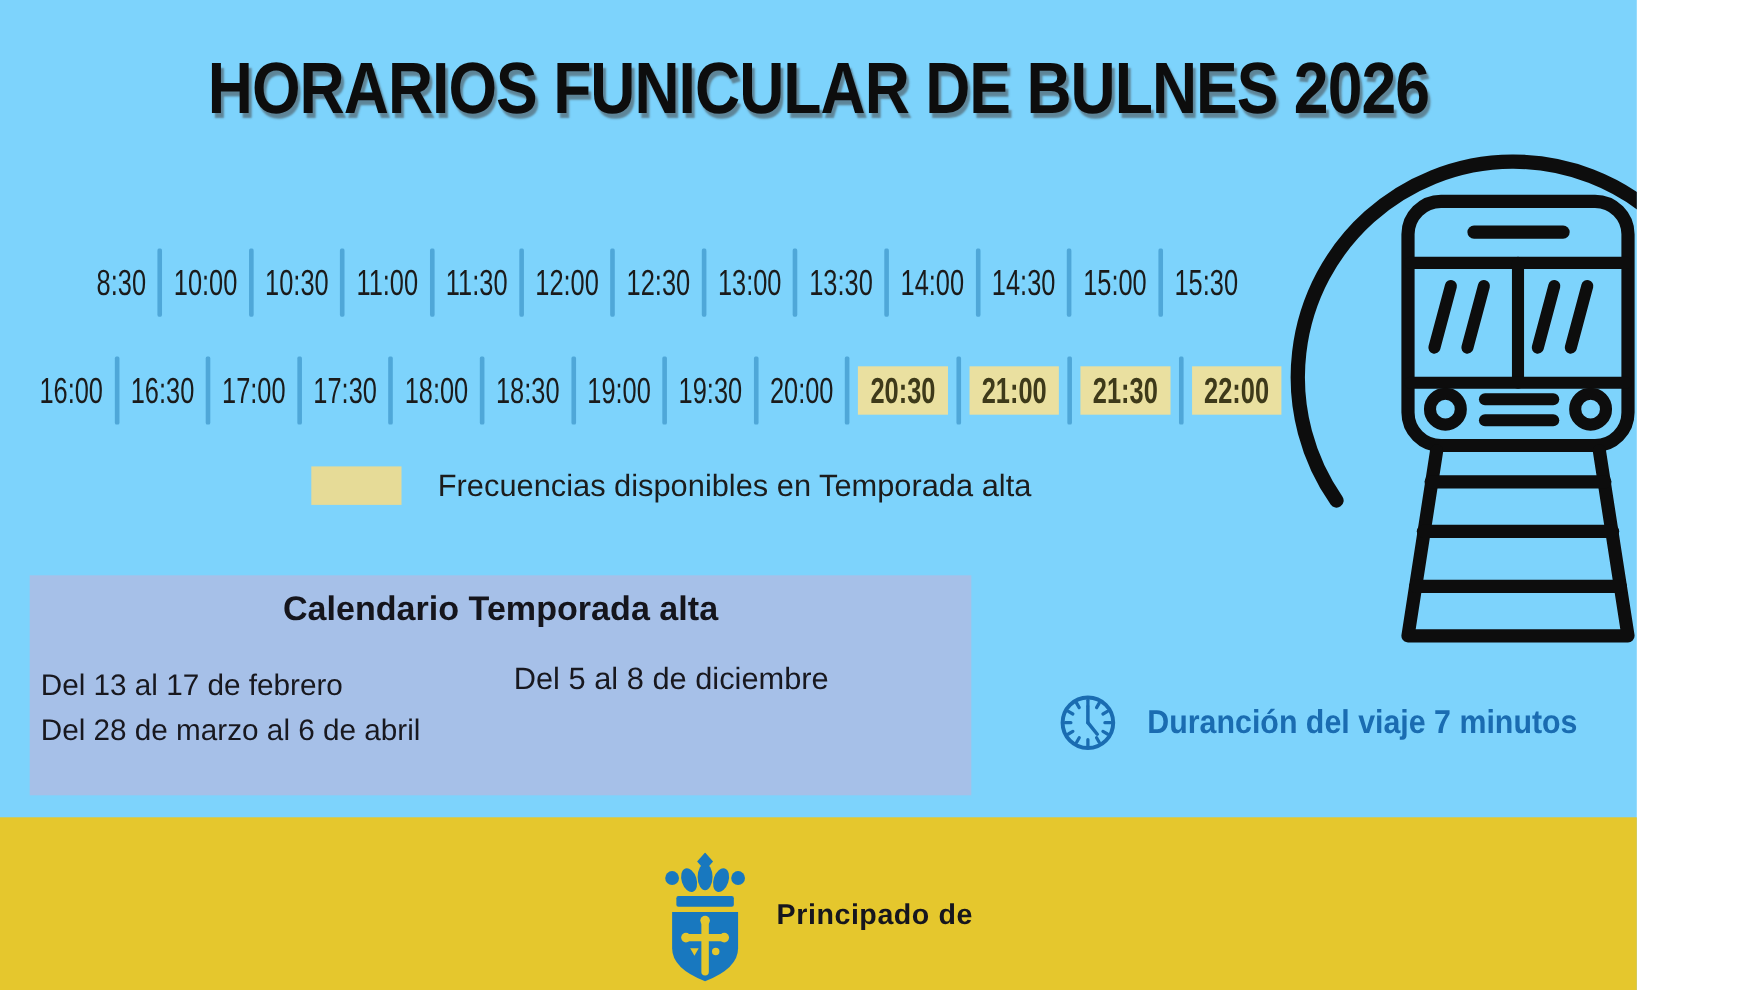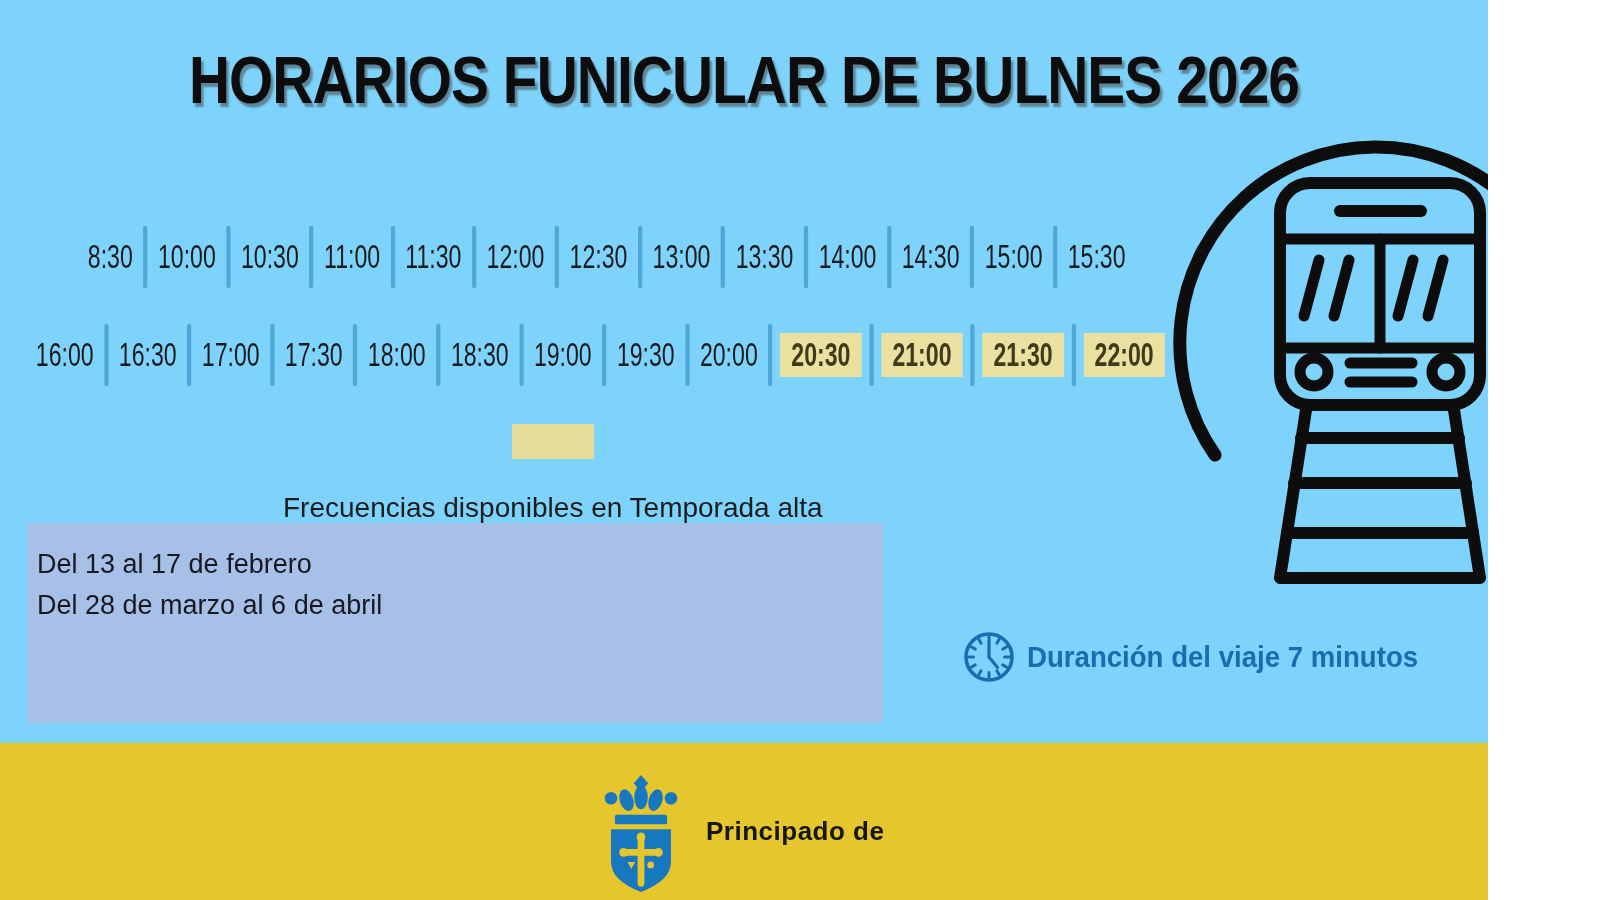--- a/index.html
+++ b/index.html
@@ -25,35 +25,35 @@
     transform:scaleX(0.70); transform-origin:left center;
   }
   .row1{ left:85px; top:226px; }
   .row2{ left:33px; top:324px; }
   .row .sep{ width:6px; height:62px; background:#4fa7d8; border-radius:2px; flex:none;}
   .row .time{ padding:3px 4px; }
   .row .time.hl{
     background:#eae0a0; color:#3e3a1a; font-weight:700; padding:3px 16px;
   }
   
-  .legend{ position:absolute; left:283px; top:424px; display:flex; align-items:center; gap:33px;flex-direction:column;}
+  .legend{ position:absolute; left:283px; top:424px; display:flex; align-items:center; gap:33px;}
   .legend .swatch{ width:82px; height:35px; background:#e6db97; flex:none;}
   .legend .legend-text{ font-size:28px; color:#1c1c1c;}
   
   .calendar{
     position:absolute; left:27px; top:523px; width:856px; height:200px;
     background:#a6c0e8; box-sizing:border-box;
   }
   .cal-title{ margin-top:13px; text-align:center; font-size:31px; font-weight:700; color:#15151c;}
   .cal-cols{ display:flex; padding:0 10px;}
   .cal-col{ font-size:27px; color:#18181f;}
-  .cal-col.col1{ margin-top:21px; width:430px; line-height:41px;}
+  .cal-col.col1{ margin-top:31px; width:430px; line-height:41px;}
   .cal-col.col2{ margin-top:25px; font-size:28px; font-weight:500; line-height:40px;}
   
-  .duration{ position:absolute; left:963px; top:631px; display:flex; align-items:center; gap:12px;text-align:center;}
+  .duration{ position:absolute; left:963px; top:631px; display:flex; align-items:center; gap:28px;text-align:center;}
   .duration .dur-text{
     font-size:30px; font-weight:700; color:#1a6cb1; white-space:nowrap;
     transform:scaleX(0.92); transform-origin:left center;
   }
   
   .funicular{ position:absolute; left:1140px; top:120px; }
   
   .band{ position:absolute; left:0; top:743px; width:1600px; height:157px; background:#e5c72d;}
   .logo-row{ position:absolute; left:602px; top:32px; display:flex; align-items:center; gap:26px;}
   .logo-text{ color:#16161e; line-height:1;}
@@ -121,26 +121,28 @@
       <span class="sep"></span>
       <span class="time hl">22:00</span>
     </div>
 
   <div class="legend">
     <span class="swatch"></span>
     <span class="legend-text">Frecuencias disponibles en Temporada alta</span>
   </div>
 
   <div class="calendar">
+    <div class="cal-title">Calendario Temporada alta</div>
     <div class="cal-cols">
       <div class="cal-col col1">
           <div class="cal-line">Del 13 al 17 de febrero</div>
           <div class="cal-line">Del 28 de marzo al 6 de abril</div>
         </div>
       <div class="cal-col col2">
+          <div class="cal-line">Del 5 al 8 de diciembre</div>
         </div>
     </div>
   </div>
 
   <div class="duration">
     <svg width="52" height="52" viewBox="0 0 52 52">
       <g stroke="#1a6cb1" fill="none" stroke-linecap="round">
         <circle cx="26" cy="26" r="23" stroke-width="3.6"></circle>
         <g stroke-width="3">
           <line x1="26" y1="5.5" x2="26" y2="10.5"></line>

